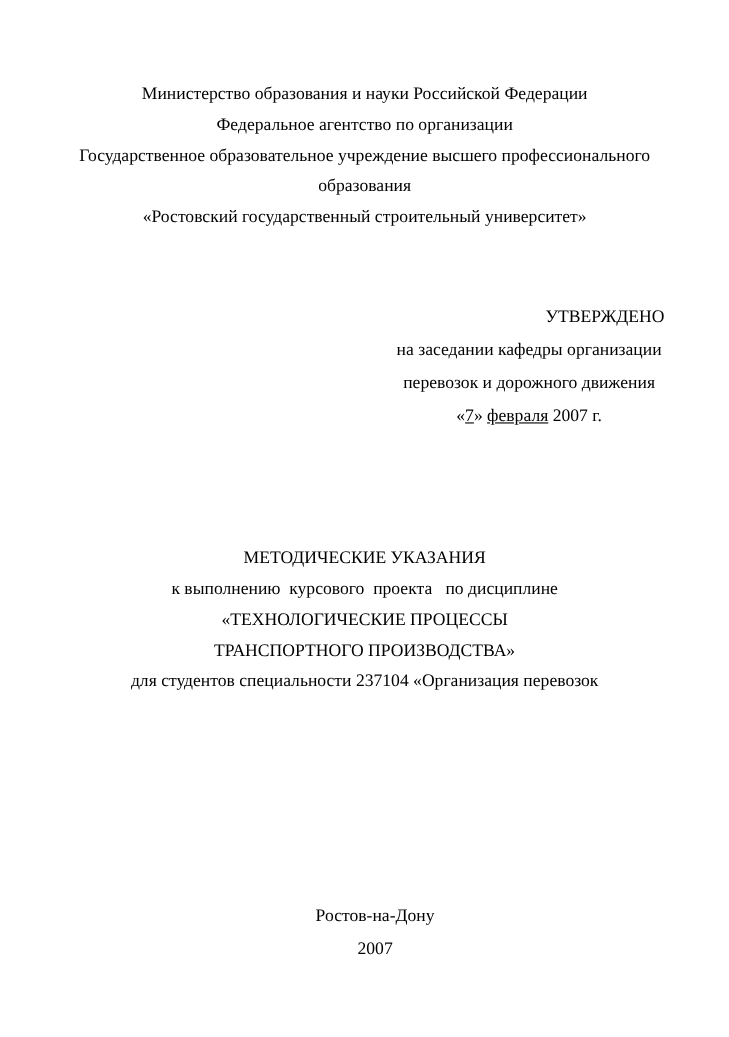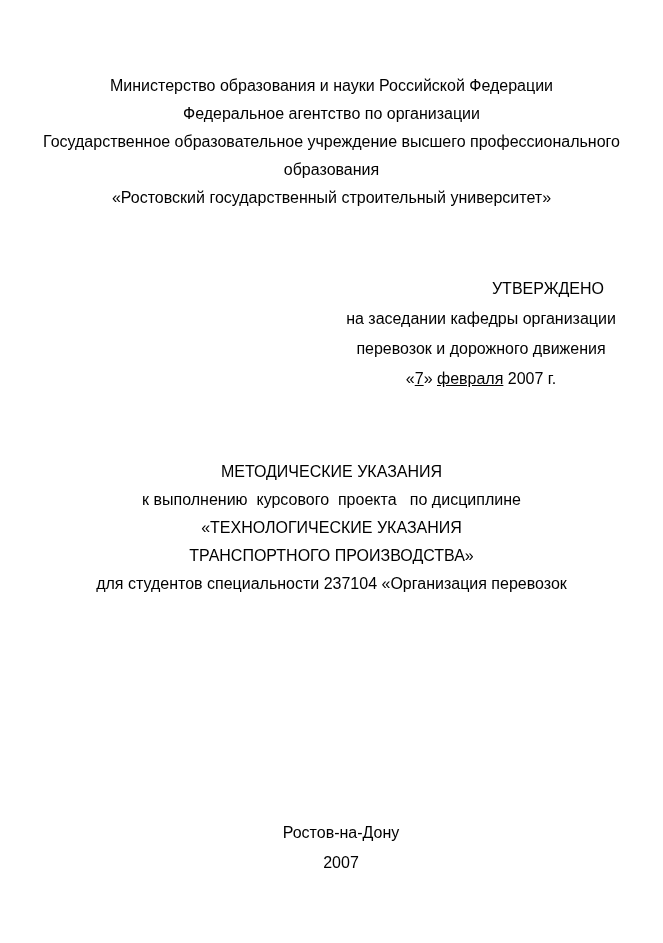--- a/index.html
+++ b/index.html
@@ -6,21 +6,21 @@
     margin: 0;
     padding: 0;
     background: #ffffff;
   }
   .page {
     position: relative;
     width: 663px;
     height: 943px;
     background: #ffffff;
     color: #000000;
-    font-family: Liberation Sans, sans-serif;
+    font-family: Liberation Serif, serif;
     font-size: 16px;
     overflow: hidden;
     box-sizing: border-box;
   }
   .header-block {
     padding-top: 72px;
     text-align: center;
     line-height: 28px;
   }
   .approval-block {
@@ -37,21 +37,21 @@
   .approval-line {
     text-align: center;
   }
   .approval-date {
     text-align: center;
   }
   .u {
     text-decoration: underline;
   }
   .title-block {
-    margin-top: 64px;
+    margin-top: 100px;
     text-align: center;
     line-height: 28px;
   }
   .title-audience {
     line-height: 22px;
     margin-top: 3px;
   }
   .pre-space {
     white-space: pre;
   }
@@ -81,21 +81,21 @@
   <div class="approval-block">
     <div class="approval-title">УТВЕРЖДЕНО</div>
     <div class="approval-line">на заседании кафедры организации</div>
     <div class="approval-line">перевозок и дорожного движения</div>
     <div class="approval-date"><span>«</span><span class="u">7</span><span class="pre-space">» </span><span class="u">февраля</span><span class="pre-space"> 2007 г.</span></div>
   </div>
 
   <div class="title-block">
     <div>МЕТОДИЧЕСКИЕ УКАЗАНИЯ</div>
     <div class="pre-space">к выполнению  курсового  проекта   по дисциплине</div>
-    <div>«ТЕХНОЛОГИЧЕСКИЕ УКАЗАНИЯ</div>
+    <div>«ТЕХНОЛОГИЧЕСКИЕ ПРОЦЕССЫ</div>
     <div>ТРАНСПОРТНОГО ПРОИЗВОДСТВА»</div>
     <div class="title-audience">
       <div>для студентов специальности 237104 «Организация перевозок</div>
     </div>
   </div>
 
   <div class="footer-block">
     <div>Ростов-на-Дону</div>
     <div>2007</div>
   </div>

